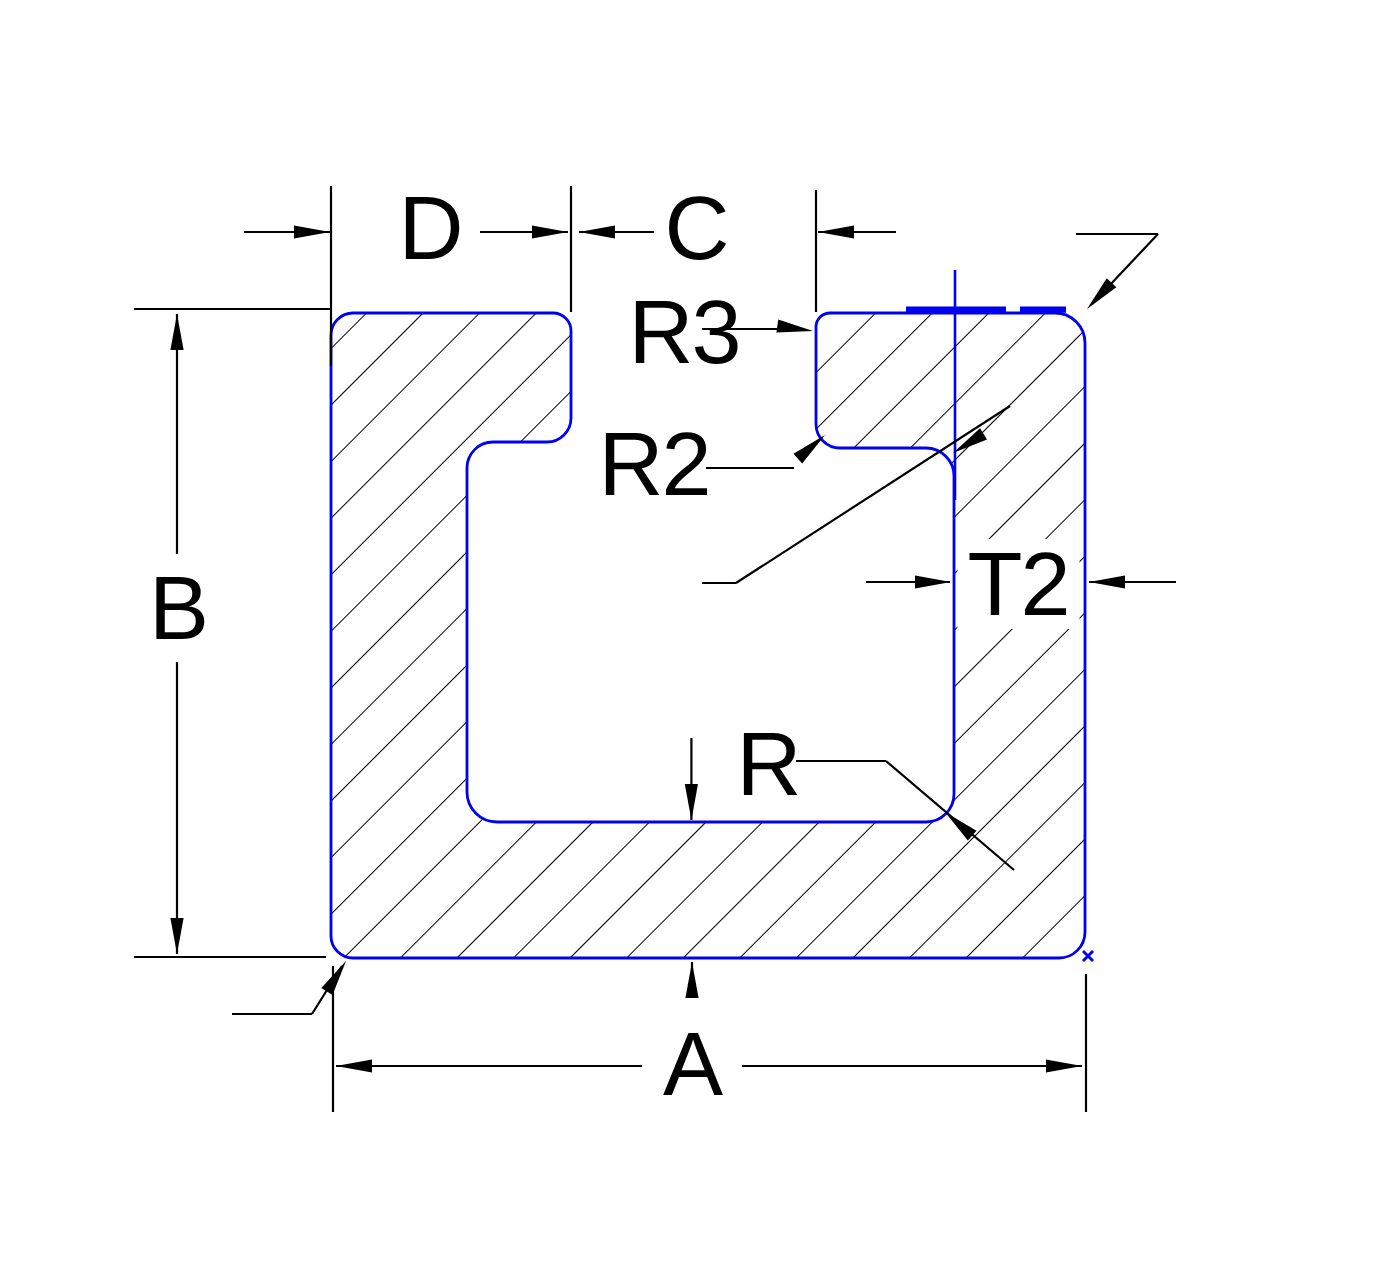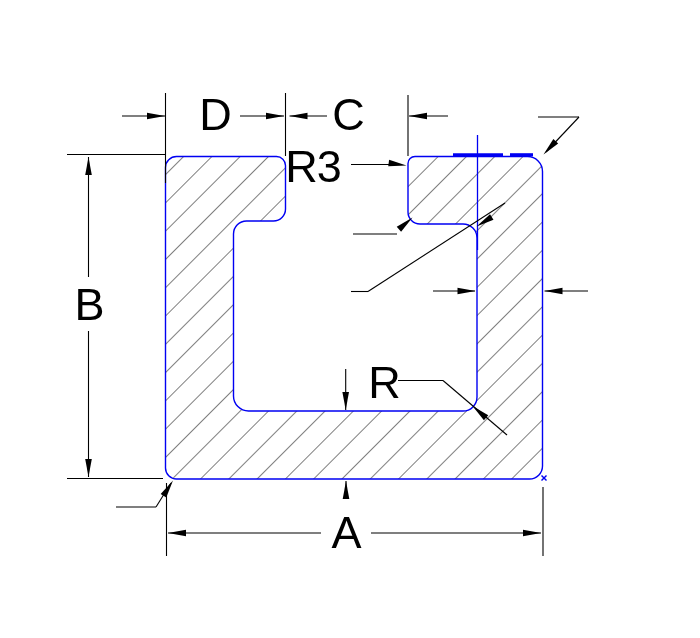--- a/index.html
+++ b/index.html
@@ -120,18 +120,20 @@
       <use href="#arr" transform="translate(412.5 217.5) rotate(-41)"></use>
       <use href="#arr" transform="translate(476.5 226.5) rotate(148)"></use>
       <use href="#arr" transform="translate(472.5 406) rotate(-139)"></use>
       <use href="#arr" transform="translate(543.5 154.5) rotate(133)"></use>
       <use href="#arr" transform="translate(173 480.5) rotate(-58)"></use>
     </g>
   </svg>
 
   <div class="lbl" style="left:215px;top:114px">D</div>
   <div class="lbl" style="left:348px;top:114px">C</div>
-  <div class="lbl" style="left:313px;top:166px">R3</div>
+  <div class="lbl" style="left:342px;top:166px">R3</div>
+  <div class="lbl" style="left:327px;top:232px">R2</div>
+  <div class="lbl mask" style="left:509px;top:292px">T2</div>
   <div class="lbl mask" style="left:89px;top:304px">B</div>
   <div class="lbl" style="left:384px;top:382px">R</div>
   <div class="lbl mask" style="left:346px;top:532px">A</div>
 
 </div>
 
 </body></html>

